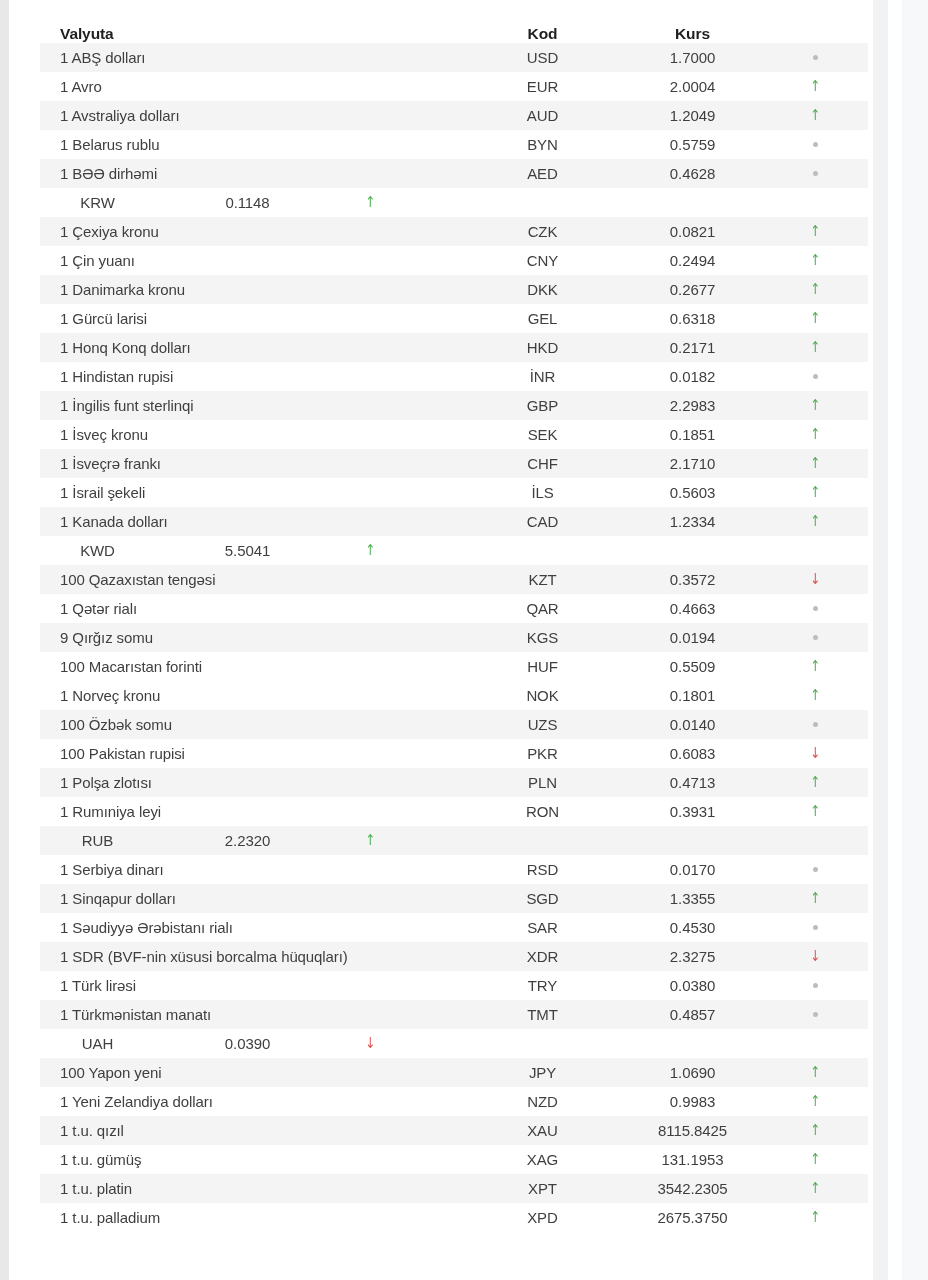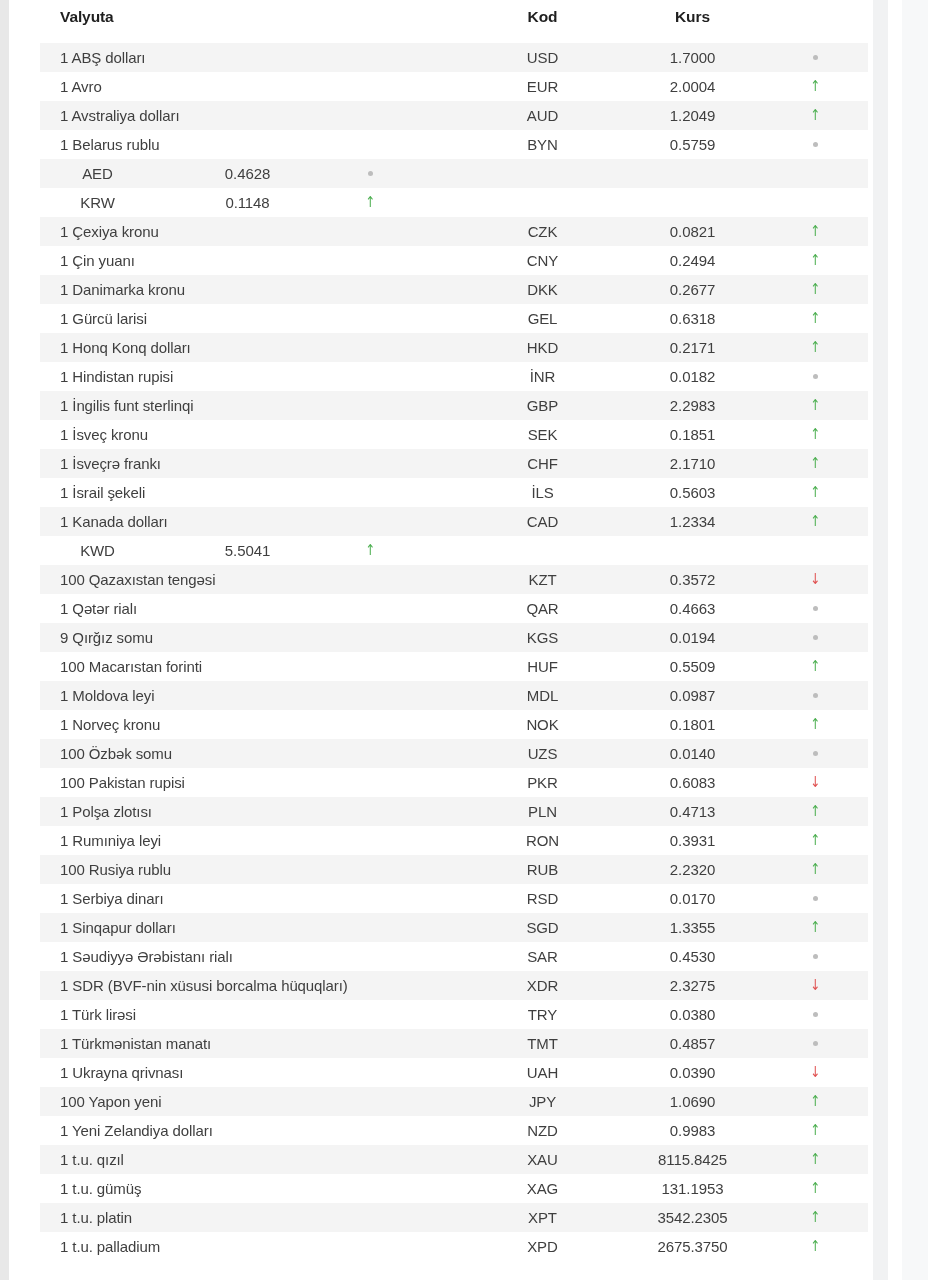--- a/index.html
+++ b/index.html
@@ -28,21 +28,21 @@
   }
   .right-gutter{
     position:absolute;left:902px;top:0;width:26px;height:1280px;
     background:#f7f8f9;
   }
   .rates-table{
     position:absolute;left:40px;top:8px;width:828px;
     letter-spacing:-0.1px;
   }
   .thead{
-    display:flex;height:35px;align-items:flex-start;
+    display:flex;height:35px;align-items:flex-end;
     color:var(--header-text);
     font-weight:700;font-size:15.5px;
   }
   .row{
     display:flex;height:29px;align-items:center;
     color:var(--row-text);
     font-size:15px;
   }
   .row.stripe{background:var(--row-stripe);}
   .cell.name{width:445px;padding-left:20px;text-align:left;overflow:hidden;white-space:nowrap;}
@@ -102,20 +102,21 @@
       </div>
       <div class="row">
         <div class="cell name">1 Belarus rublu</div>
         <div class="cell kod">BYN</div>
         <div class="cell kurs">0.5759</div>
         <div class="cell trend">
           <span class="dot"></span>
         </div>
       </div>
       <div class="row stripe">
+        <div class="cell name">1 BƏƏ dirhəmi</div>
         <div class="cell kod">AED</div>
         <div class="cell kurs">0.4628</div>
         <div class="cell trend">
           <span class="dot"></span>
         </div>
       </div>
       <div class="row">
         <div class="cell kod">KRW</div>
         <div class="cell kurs">0.1148</div>
         <div class="cell trend">
@@ -242,28 +243,20 @@
         </div>
       </div>
       <div class="row">
         <div class="cell name">100 Macarıstan forinti</div>
         <div class="cell kod">HUF</div>
         <div class="cell kurs">0.5509</div>
         <div class="cell trend">
           <span class="arrow up">↑</span>
         </div>
       </div>
-      <div class="row stripe">
-        <div class="cell name">1 Moldova leyi</div>
-        <div class="cell kod">MDL</div>
-        <div class="cell kurs">0.0987</div>
-        <div class="cell trend">
-          <span class="dot"></span>
-        </div>
-      </div>
       <div class="row">
         <div class="cell name">1 Norveç kronu</div>
         <div class="cell kod">NOK</div>
         <div class="cell kurs">0.1801</div>
         <div class="cell trend">
           <span class="arrow up">↑</span>
         </div>
       </div>
       <div class="row stripe">
         <div class="cell name">100 Özbək somu</div>
@@ -291,21 +284,20 @@
       </div>
       <div class="row">
         <div class="cell name">1 Rumıniya leyi</div>
         <div class="cell kod">RON</div>
         <div class="cell kurs">0.3931</div>
         <div class="cell trend">
           <span class="arrow up">↑</span>
         </div>
       </div>
       <div class="row stripe">
-        <div class="cell name">100 Rusiya rublu</div>
         <div class="cell kod">RUB</div>
         <div class="cell kurs">2.2320</div>
         <div class="cell trend">
           <span class="arrow up">↑</span>
         </div>
       </div>
       <div class="row">
         <div class="cell name">1 Serbiya dinarı</div>
         <div class="cell kod">RSD</div>
         <div class="cell kurs">0.0170</div>
@@ -347,21 +339,20 @@
       </div>
       <div class="row stripe">
         <div class="cell name">1 Türkmənistan manatı</div>
         <div class="cell kod">TMT</div>
         <div class="cell kurs">0.4857</div>
         <div class="cell trend">
           <span class="dot"></span>
         </div>
       </div>
       <div class="row">
-        <div class="cell name">1 Ukrayna qrivnası</div>
         <div class="cell kod">UAH</div>
         <div class="cell kurs">0.0390</div>
         <div class="cell trend">
           <span class="arrow down">↓</span>
         </div>
       </div>
       <div class="row stripe">
         <div class="cell name">100 Yapon yeni</div>
         <div class="cell kod">JPY</div>
         <div class="cell kurs">1.0690</div>

